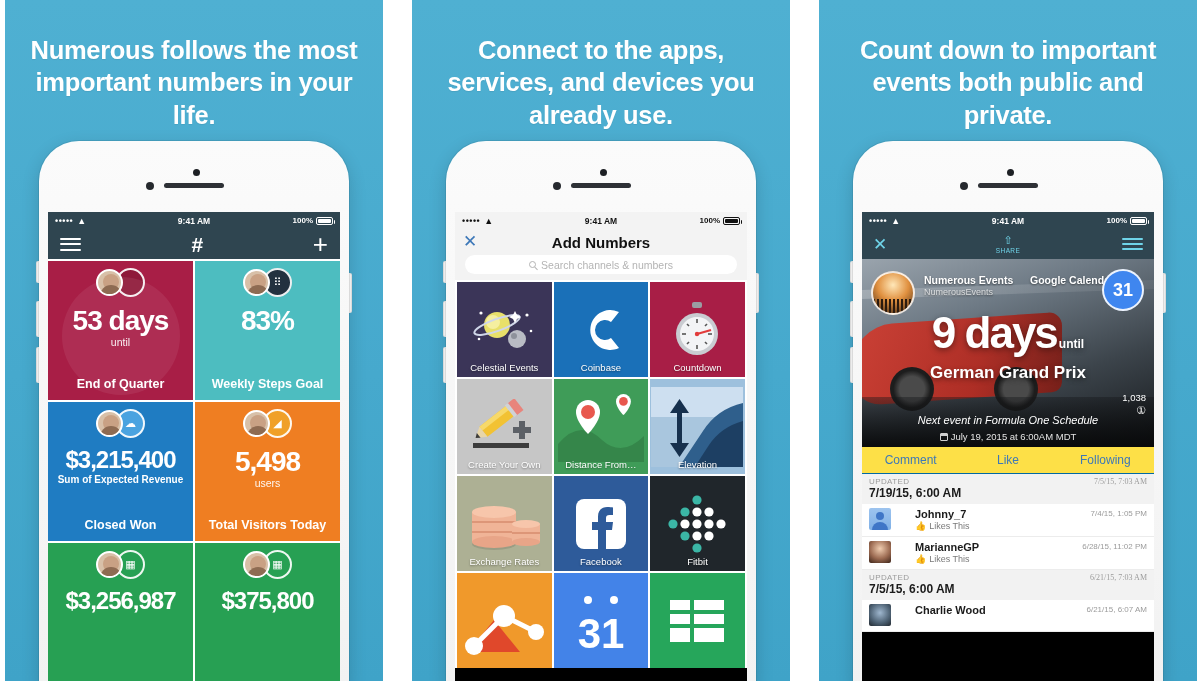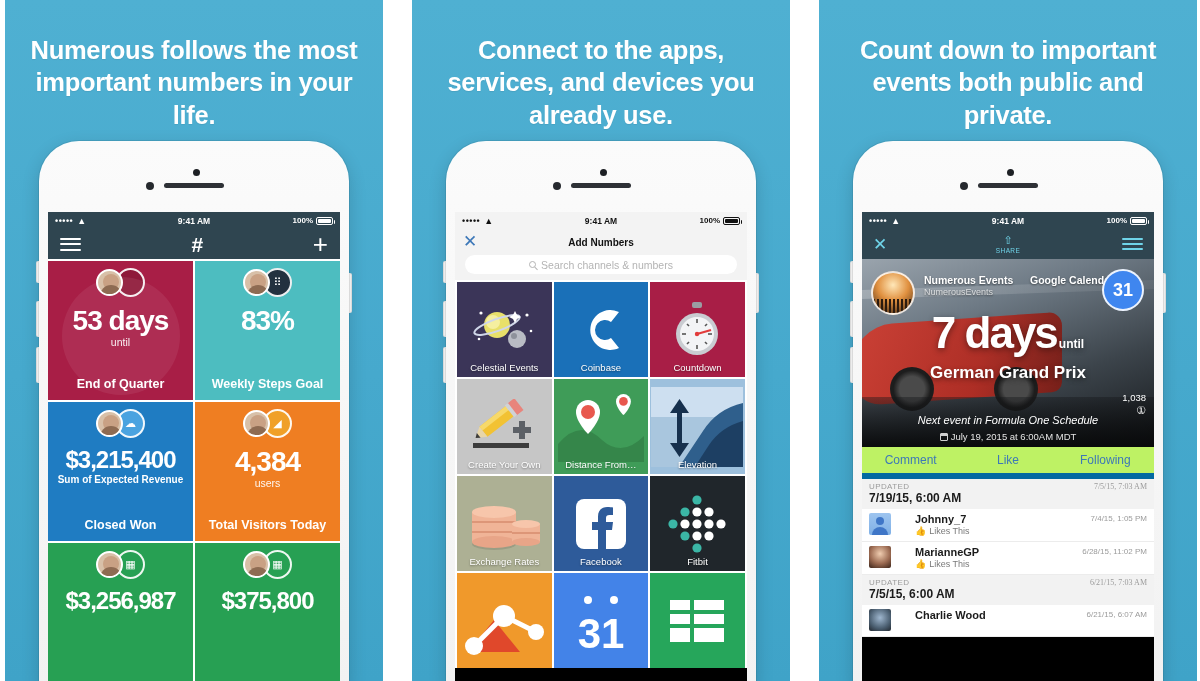--- a/index.html
+++ b/index.html
@@ -82,21 +82,21 @@
   .tile .sub { font-size:10px; margin-top:2px; font-weight:bold; }
   .tile .label { position:absolute; bottom:9px; left:0; right:0; text-align:center;
     font-size:12.5px; font-weight:bold; }
   .tile .ghost { position:absolute; width:118px; height:118px; border-radius:50%;
     background:rgba(255,255,255,.07); top:16px; left:50%; margin-left:-59px; }
   .bigval .days { font-weight:bold; }
 
   
   .navbar2 { height:26px; background:#f3f3f3; position:relative;
     display:flex; align-items:center; justify-content:center; }
-  .navbar2 .title { font-size:10px; font-weight:bold; color:#111; }
+  .navbar2 .title { font-size:15px; font-weight:bold; color:#111; }
   .navbar2 .xclose { position:absolute; left:8px; top:4px; font-size:17px; color:#3d78b8;
     font-weight:300; line-height:1; }
   .searchwrap { background:#f3f3f3; padding:0 10px 6px; }
   .searchbar { background:#ffffff; border-radius:11px; height:19px; display:flex;
     align-items:center; justify-content:center; gap:5px; color:#b4b4b4; font-size:10.5px; }
   .searchbar .mag { width:7px; height:7px; border:1.4px solid #b4b4b4; border-radius:50%;
     position:relative; }
   .searchbar .mag::after { content:""; position:absolute; right:-3px; bottom:-2px;
     width:4px; height:1.4px; background:#b4b4b4; transform:rotate(45deg); }
   .tabs { display:flex; gap:2px; padding:3px 4px; background:#e9e9e9; }
@@ -158,21 +158,21 @@
     color:#fff; font-size:11px; font-style:italic; }
   .hero .evdate { position:absolute; left:0; right:0; bottom:5px; text-align:center;
     color:#e4e4e4; font-size:9.5px; }
   .hero .evdate .cal { display:inline-block; width:8px; height:8px; border:1px solid #cfcfcf;
     border-radius:1px; margin-right:3px; vertical-align:-1px;
     background:linear-gradient(180deg,#cfcfcf 0 2px,transparent 2px); }
   .hero .followers { position:absolute; right:8px; bottom:30px; text-align:right; color:#fff;
     font-size:9.5px; line-height:1.15; }
   .hero .followers .pic { font-size:11px; }
 
-  .feedtabs { display:flex; background:#bef264; border-bottom:6px solid #0369a1; }
+  .feedtabs { display:flex; background:#fde047; border-bottom:1px solid #0369a1; }
   .feedtab { flex:1; text-align:center; padding:6px 0; font-size:12px; color:#3d78b8; }
   .feedlist { background:#ffffff; }
   .upd { display:flex; justify-content:space-between; align-items:baseline;
     padding:3px 7px 0; background:#f2f2f2; }
   .upd .k { font-size:8px; color:#9b9b9b; letter-spacing:.4px; }
   .upd .t { font-size:8px; color:#9b9b9b;font-family:Liberation Serif, serif; }
   .upddate { padding:0 7px 4px; background:#f2f2f2; font-size:12px; font-weight:bold; color:#1b1b1b; }
   .crow { display:flex; align-items:flex-start; gap:24px; padding:4px 7px 5px;
     border-bottom:1px solid #ececec; }
   .crow .cav { width:22px; height:22px; border-radius:2px; flex:none; }
@@ -260,21 +260,21 @@
             <div class="bigval sm">$3,215,400</div>
             <div class="sub">Sum of Expected Revenue</div>
             <div class="label">Closed Won</div>
           </div>
 
           <div class="tile" style="background:#ef7e22">
             <div class="badges">
               <div class="av"></div>
               <div class="src" style="background:#f0a028">◢</div>
             </div>
-            <div class="bigval">4,384</div>
+            <div class="bigval">5,498</div>
             <div class="unitword">users</div>
             <div class="label">Total Visitors Today</div>
           </div>
 
           <div class="tile" style="background:#27a053">
             <div class="badges">
               <div class="av"></div>
               <div class="src" style="background:#27a053">▦</div>
             </div>
             <div class="bigval sm">$3,256,987</div>
@@ -542,21 +542,21 @@
           <div class="wheel w2"></div>
           <div class="track"></div>
 
           <div class="ownerav"></div>
           <div class="chname">Numerous Events</div>
           <div class="chhandle">NumerousEvents</div>
           <div class="srcname">Google Calendar</div>
           <div class="cal31">31</div>
 
           <div class="countline">
-            <span>7 days</span><small>until</small>
+            <span>9 days</span><small>until</small>
           </div>
           <div class="evtname">German Grand Prix</div>
 
           <div class="followers">
             <div>1,038</div>
             <div class="pic">①</div>
           </div>
           <div class="nextev">Next event in Formula One Schedule</div>
           <div class="evdate">
             <span class="cal"></span><span>July 19, 2015 at 6:00AM MDT</span>

